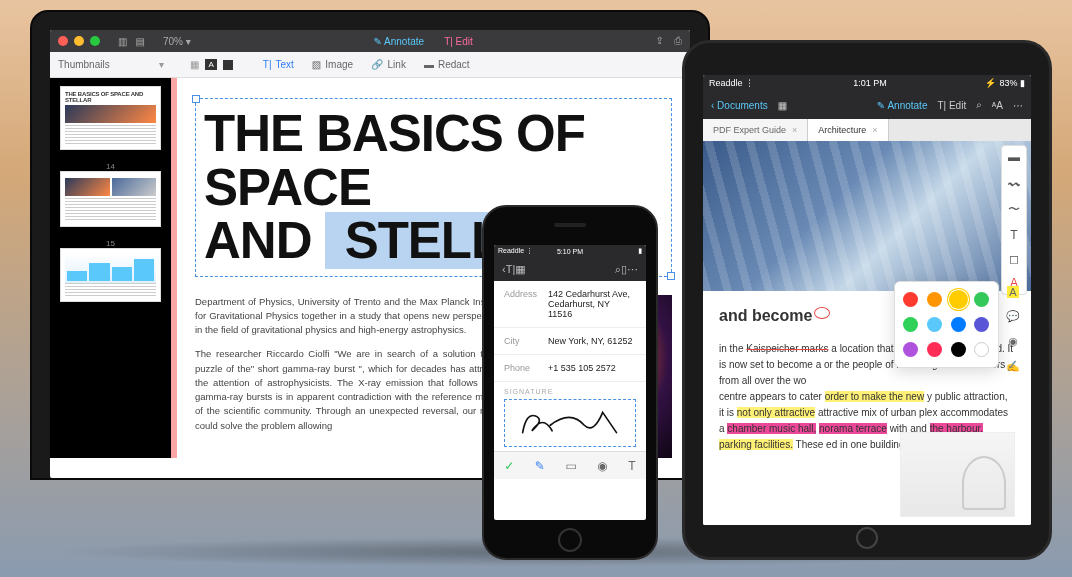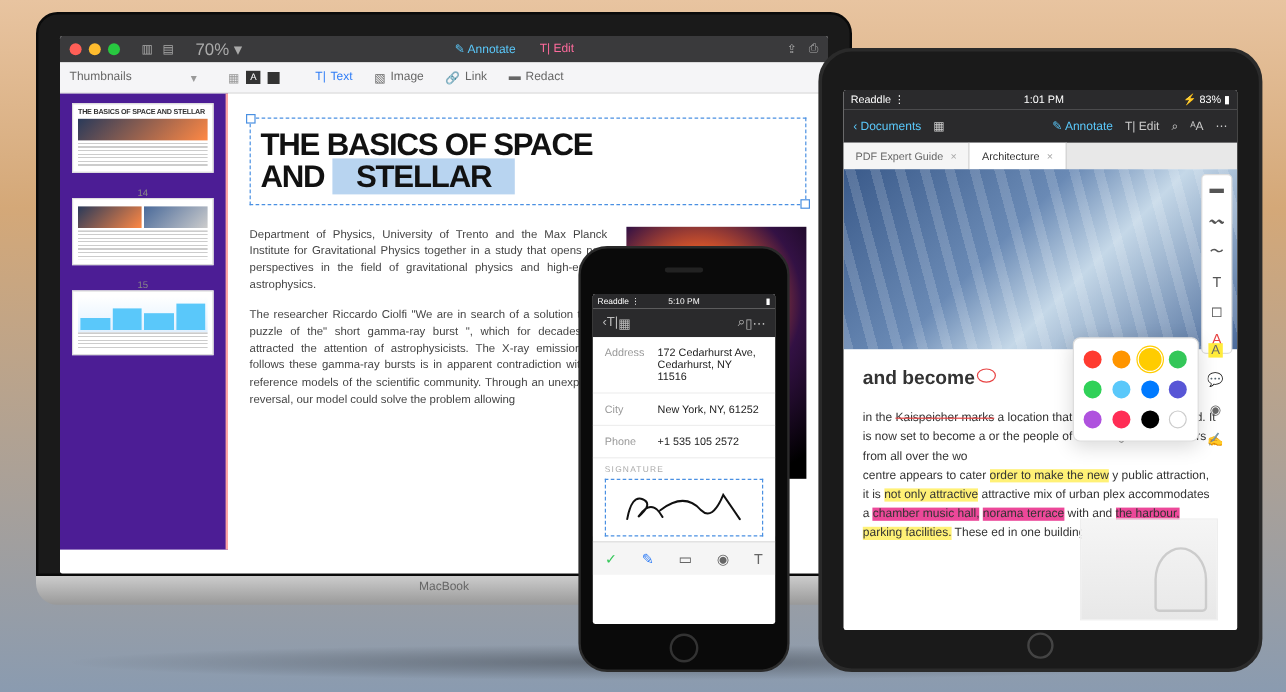--- a/index.html
+++ b/index.html
@@ -49,21 +49,21 @@
   display: flex;
   align-items: center;
   padding: 0 8px;
   gap: 6px;
 }
 .traffic-light { width: 10px; height: 10px; border-radius: 50%; }
 .tl-red { background: #ff5f57; }
 .tl-yellow { background: #febc2e; }
 .tl-green { background: #28c840; }
 .mac-tb-icons { display: flex; gap: 8px; margin-left: 12px; color: #aaa; font-size: 10px; }
-.mac-tb-zoom { color: #aaa; font-size: 14px; margin-left: 12px; }
+.mac-tb-zoom { color: #aaa; font-size: 10px; margin-left: 12px; }
 .mac-tb-center { flex: 1; text-align: center; color: #ddd; font-size: 10px; display: flex; justify-content: center; gap: 20px; }
 .mac-tb-right { color: #aaa; display: flex; gap: 10px; font-size: 10px; }
 .mac-subtitle {
   height: 20px;
   background: #3a3a3c;
   color: #bbb;
   font-size: 10px;
   text-align: center;
   line-height: 20px;
   border-bottom: 1px solid #222;
@@ -82,23 +82,23 @@
   color: #666;
   display: flex;
   align-items: center;
   gap: 16px;
 }
 .mac-tool-tabs { display: flex; gap: 18px; margin-left: 30px; }
 .mac-tool-tab { color: #666; display: flex; gap: 4px; align-items: center; cursor: pointer; }
 .mac-tool-tab.active { color: #2e7cf6; }
 .mac-body { display: flex; height: calc(100% - 68px); }
 .mac-sidebar {
-  width: 140px;
-  background: #4c1d95;
-  border-right: 2px solid #fca5a5;
+  width: 127px;
+  background: #000000;
+  border-right: 6px solid #fca5a5;
   padding: 8px 10px;
   overflow: hidden;
 }
 .thumb {
   background: #fff;
   border: 1px solid #ddd;
   margin-bottom: 12px;
   padding: 4px;
   font-size: 4px;
   color: #333;
@@ -124,21 +124,21 @@
   content: '';
   position: absolute;
   width: 6px; height: 6px;
   background: #fff;
   border: 1px solid #4a90e2;
 }
 .headline-box::before { top: -4px; left: -4px; }
 .headline-box::after { bottom: -4px; right: -4px; }
 .headline {
   font-family: Impact, "Arial Black", sans-serif;
-  font-size: 26px;
+  font-size: 51px;
   font-weight: 900;
   letter-spacing: -1px;
   line-height: 1.05;
   color: #111;
 }
 .headline .highlight { background: #b8d4f0; padding: 0 20px; }
 .body-cols { display: flex; gap: 16px; margin-top: 18px; }
 .body-text {
   flex: 1;
   font-size: 9.5px;
@@ -496,21 +496,20 @@
             <div class="body-text">
               <p>Department of Physics, University of Trento and the Max Planck Institute for Gravitational Physics together in a study that opens new perspectives in the field of gravitational physics and high-energy astrophysics.</p>
               <p>The researcher Riccardo Ciolfi "We are in search of a solution to the puzzle of the" short gamma-ray burst ", which for decades has attracted the attention of astrophysicists. The X-ray emission that follows these gamma-ray bursts is in apparent contradiction with the reference models of the scientific community. Through an unexpected reversal, our model could solve the problem allowing</p>
             </div>
             <div class="body-img"></div>
           </div>
         </div>
       </div>
     </div>
   </div>
-  <div class="macbook-base">MacBook</div>
 </div>
 
 <div class="ipad">
   <div class="ipad-screen">
     <div class="ipad-status">
       <span>Readdle ⋮</span>
       <span class="ipad-status-center">1:01 PM</span>
       <span><span>⚡</span> <span>83%</span> ▮</span>
     </div>
     <div class="ipad-topbar">
@@ -592,21 +591,21 @@
       <span>T|</span>
       <span>▦</span>
       <span style="flex:1"></span>
       <span>⌕</span>
       <span>▯</span>
       <span>⋯</span>
     </div>
     <div class="iphone-form">
       <div class="iphone-row">
         <div class="iphone-label">Address</div>
-        <div class="iphone-value">172 Cedarhurst Ave, Cedarhurst, NY 11516</div>
+        <div class="iphone-value">142 Cedarhurst Ave, Cedarhurst, NY 11516</div>
       </div>
       <div class="iphone-row">
         <div class="iphone-label">City</div>
         <div class="iphone-value">New York, NY, 61252</div>
       </div>
       <div class="iphone-row">
         <div class="iphone-label">Phone</div>
         <div class="iphone-value">+1 535 105 2572</div>
       </div>
       <div class="iphone-sig-label">SIGNATURE</div>

